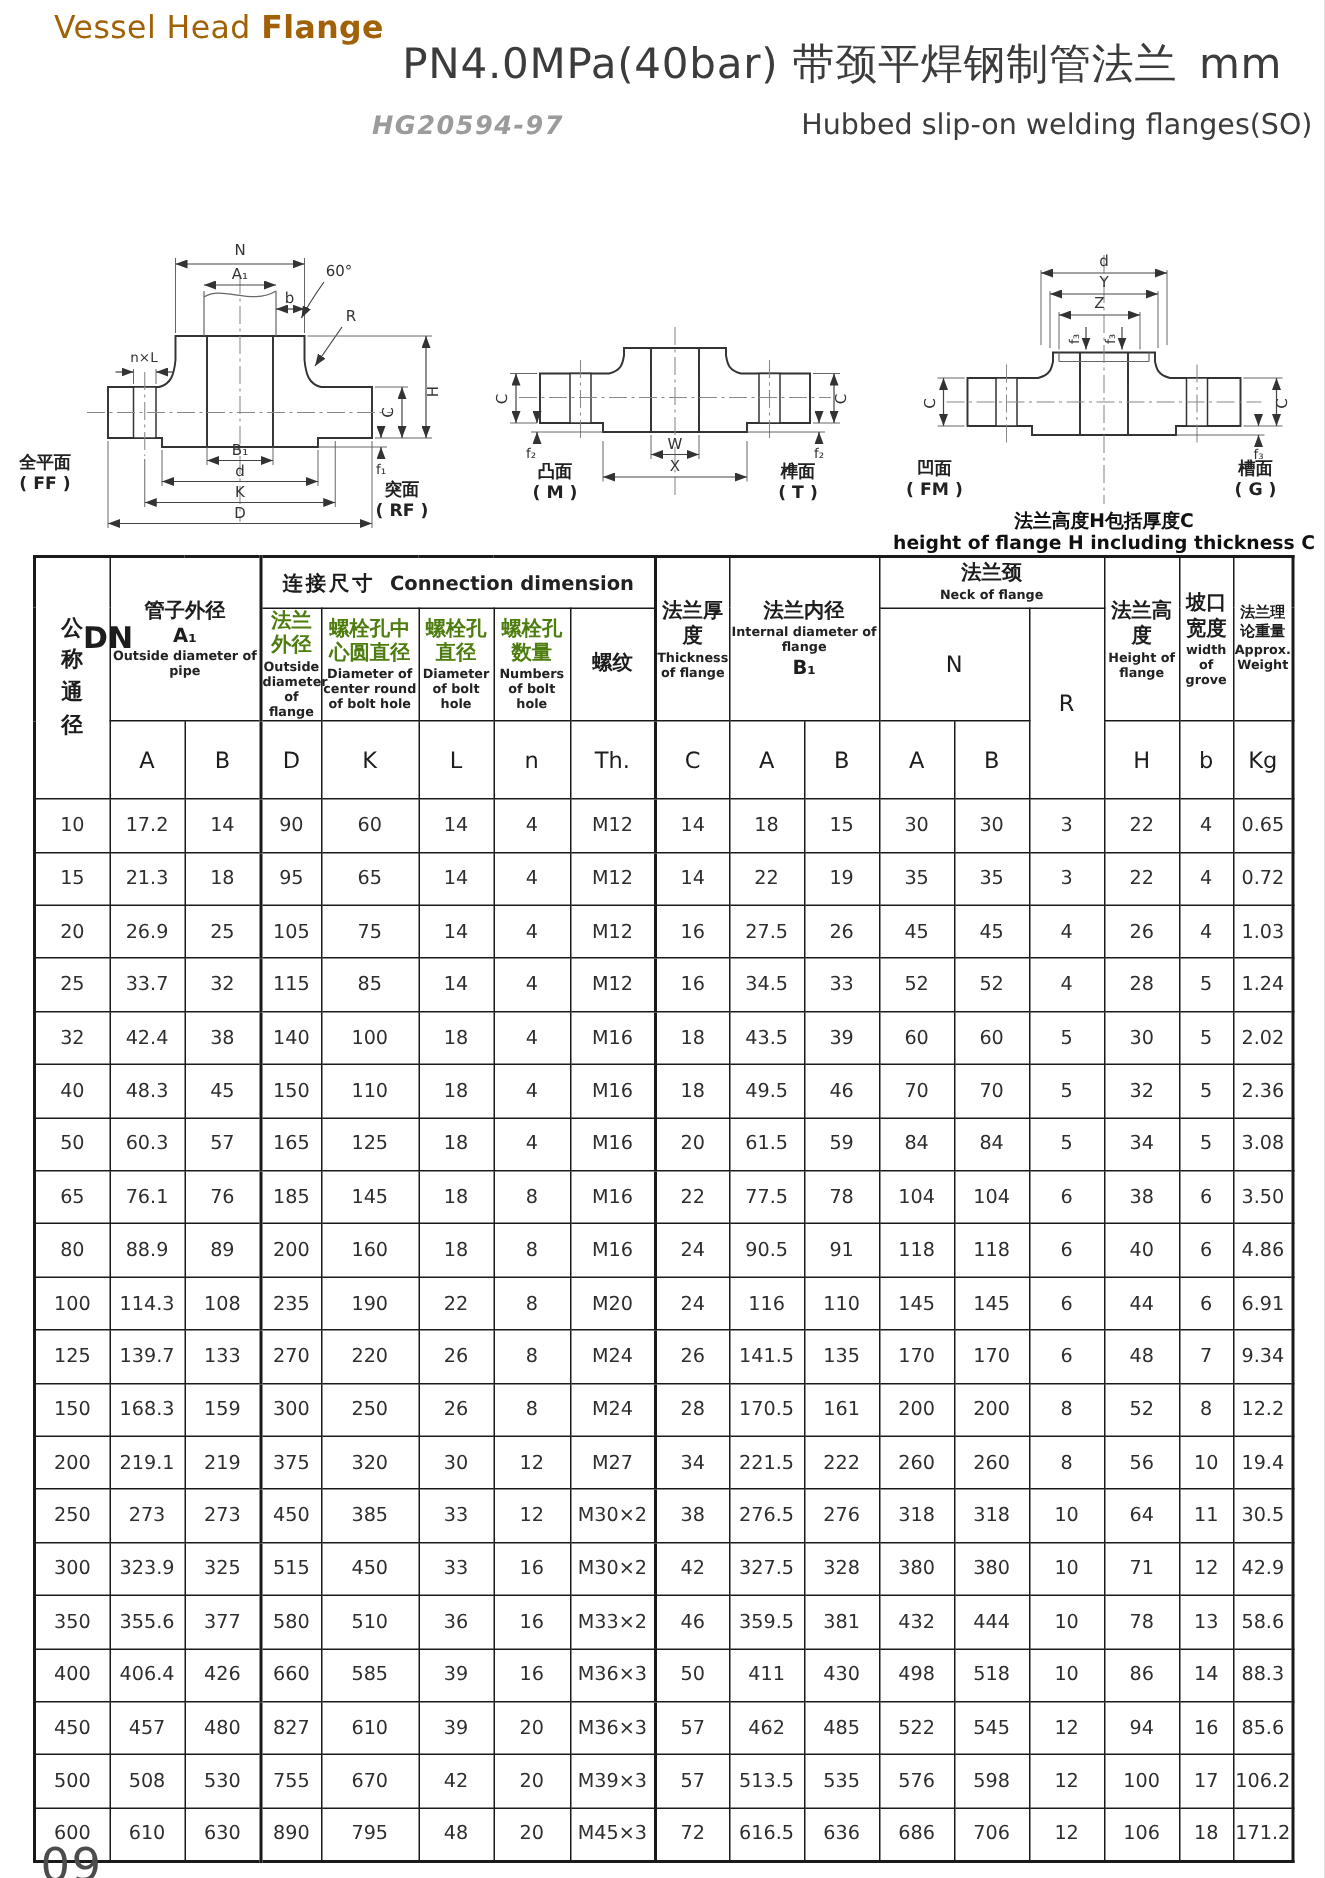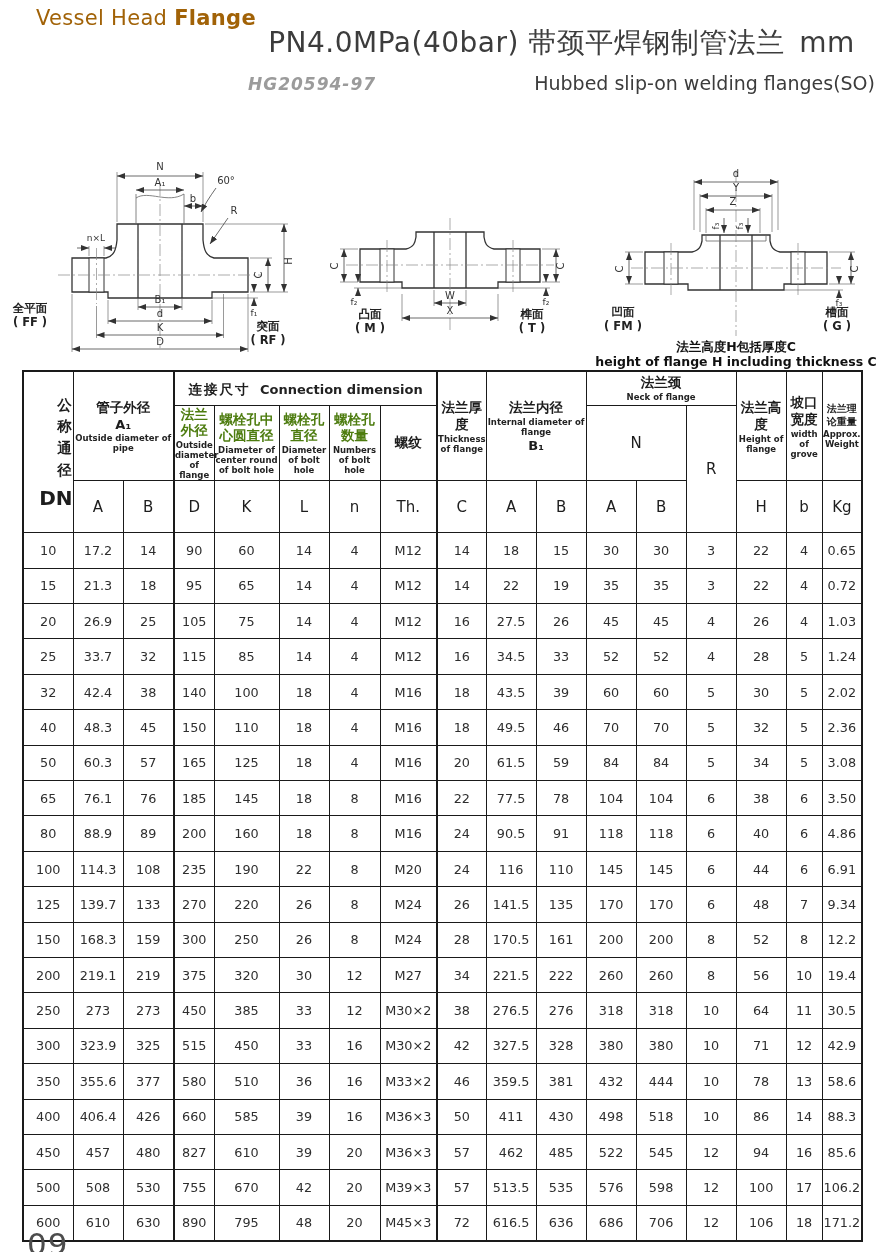--- a/index.html
+++ b/index.html
@@ -46,21 +46,21 @@
   tbody td:nth-child(4), tbody td:nth-child(9) { border-left-width:2px; }
   .thick-l { border-left-width:2px; }
   .h-zh  { font-size:13.5px; font-weight:bold; color:#1d1d1d; line-height:1.25; }
   .h-zh4 { font-size:13.5px; font-weight:bold; color:#4d7c0f; line-height:1.25; }
   .h-zhs { font-size:10px; font-weight:bold; color:#1d1d1d; line-height:1.25; }
   .h-en  { font-size:8.5px; color:#222; line-height:1.18; margin-top:1px; }
   .h-code{ font-size:13px; color:#1d1d1d; margin-top:1px; }
   .h-letter { font-size:15px; color:#1d1d1d; font-weight:normal; }
   .grp-inline .h-zh { letter-spacing:2px; display:inline; }
   .grp-inline .h-en { display:inline; font-size:13px; margin-left:4px; }
-  .dn-wrap { display:flex; flex-direction:column; align-items:flex-end; justify-content:center; height:100%;padding-left:33px; }
+  .dn-wrap { display:flex; align-items:flex-start; justify-content:center; height:100%;padding-left:33px; }
   .dn-zh { width:16px; font-size:14.5px; font-weight:bold; color:#1d1d1d; line-height:1.5; word-break:break-all; text-align:center; }
   .dn-code { font-size:20px; color:#1d1d1d; margin-top:4px; }
 
   
   .page-number { position:absolute; left:27px; top:1226px; font-size:31px; color:#4c4c4c; letter-spacing:1px; }
 </style>
 </head>
 <body>
 
 <div class="page">

